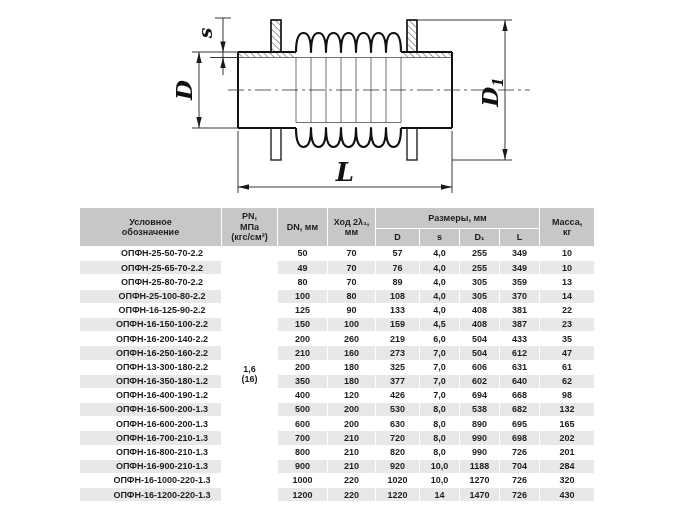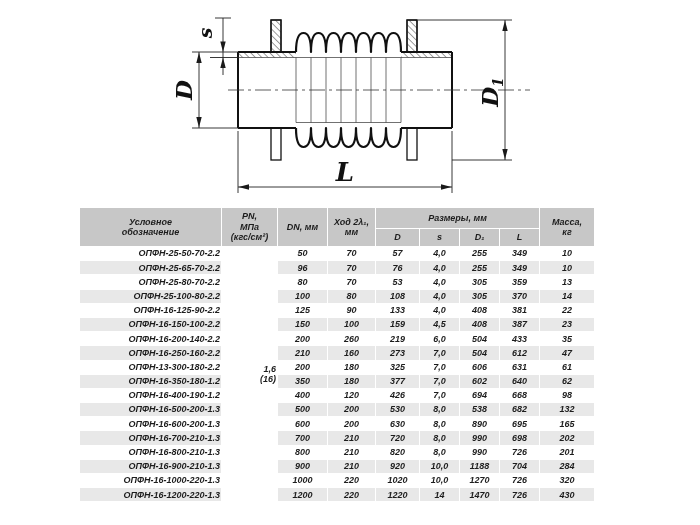--- a/index.html
+++ b/index.html
@@ -11,36 +11,36 @@
   body{
     width:700px;height:525px;position:relative;background:#ffffff;
     font-family:"Liberation Sans","DejaVu Sans",sans-serif;color:var(--ink);
     overflow:hidden;
   }
   .drawing-wrap{position:absolute;left:0;top:0;width:700px;height:207px;}
   .drawing-label{font-family:"DejaVu Serif","Liberation Serif",serif;font-style:italic;font-weight:bold;fill:#111;}
   table.spec{
     position:absolute;left:80px;top:208px;width:515px;
     border-collapse:separate;border-spacing:0;table-layout:fixed;
-    font-size:9px;font-weight:bold;line-height:1.15;color:#1d1d1d;font-style:italic;
+    font-size:9px;font-weight:bold;line-height:1.15;color:#1d1d1d;
   }
   table.spec th,table.spec td{
     box-sizing:border-box;padding:0 1px;margin:0;
     border-right:1.5px solid #fff;border-bottom:1.5px solid #fff;
     text-align:center;vertical-align:middle;overflow:hidden;
   }
   table.spec thead th{background:var(--header-bg);white-space:pre-line;font-size:9px;}
   table.spec thead tr:first-child{height:21px;}
   table.spec thead tr:nth-child(2){height:18px;}
   table.spec tbody tr{height:14.2px;}
   table.spec tbody td{background:#ffffff;white-space:nowrap;}
   table.spec tbody tr:nth-child(even) td{background:var(--row-alt-bg);}
-  table.spec tbody td.des{text-align:right;padding-left:24px;}
+  table.spec tbody td.des{text-align:center;padding-left:24px;}
   table.spec tbody td.pn-cell{
-    background:#ffffff !important;white-space:pre-line;text-align:right;vertical-align:middle;
+    background:#ffffff !important;white-space:pre-line;text-align:center;vertical-align:middle;
   }
 </style>
 </head>
 <body>
 
 <div class="drawing-wrap">
 <svg width="700" height="207" viewBox="0 0 700 207" xmlns="http://www.w3.org/2000/svg">
   <defs>
     <pattern id="hatch" width="4.5" height="4.5" patternUnits="userSpaceOnUse" patternTransform="rotate(-45)">
       <line x1="0" y1="0" x2="0" y2="4.5" stroke="#2a2a2a" stroke-width="0.9"></line>
@@ -159,33 +159,33 @@
         <td>50</td>
         <td>70</td>
         <td>57</td>
         <td>4,0</td>
         <td>255</td>
         <td>349</td>
         <td>10</td>
       </tr>
       <tr>
         <td class="des">ОПФН-25-65-70-2.2</td>
-        <td>96</td>
+        <td>49</td>
         <td>70</td>
         <td>76</td>
         <td>4,0</td>
         <td>255</td>
         <td>349</td>
         <td>10</td>
       </tr>
       <tr>
         <td class="des">ОПФН-25-80-70-2.2</td>
         <td>80</td>
         <td>70</td>
-        <td>53</td>
+        <td>89</td>
         <td>4,0</td>
         <td>305</td>
         <td>359</td>
         <td>13</td>
       </tr>
       <tr>
         <td class="des">ОПФН-25-100-80-2.2</td>
         <td>100</td>
         <td>80</td>
         <td>108</td>

